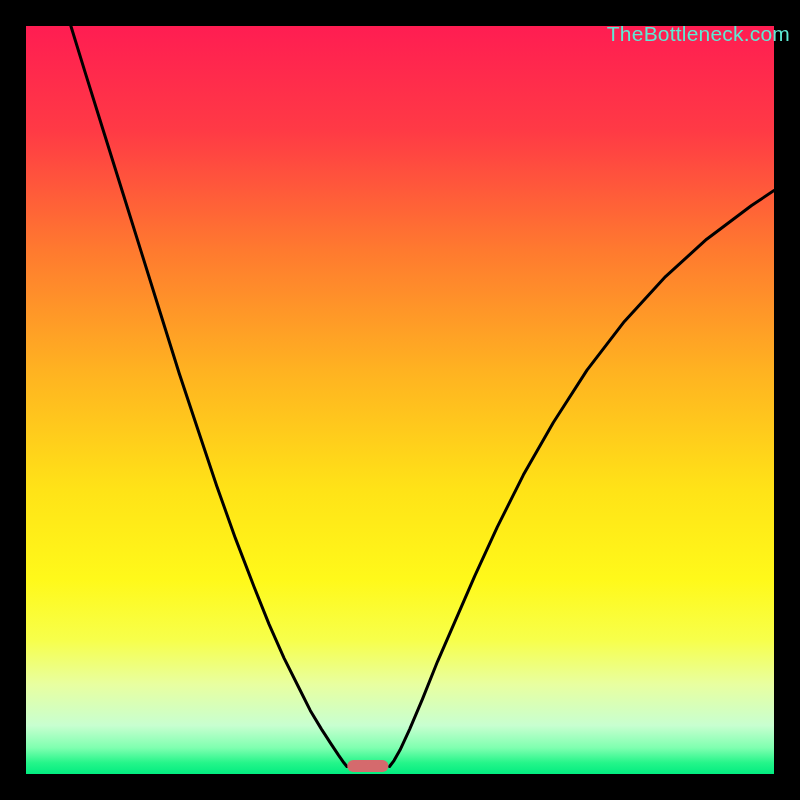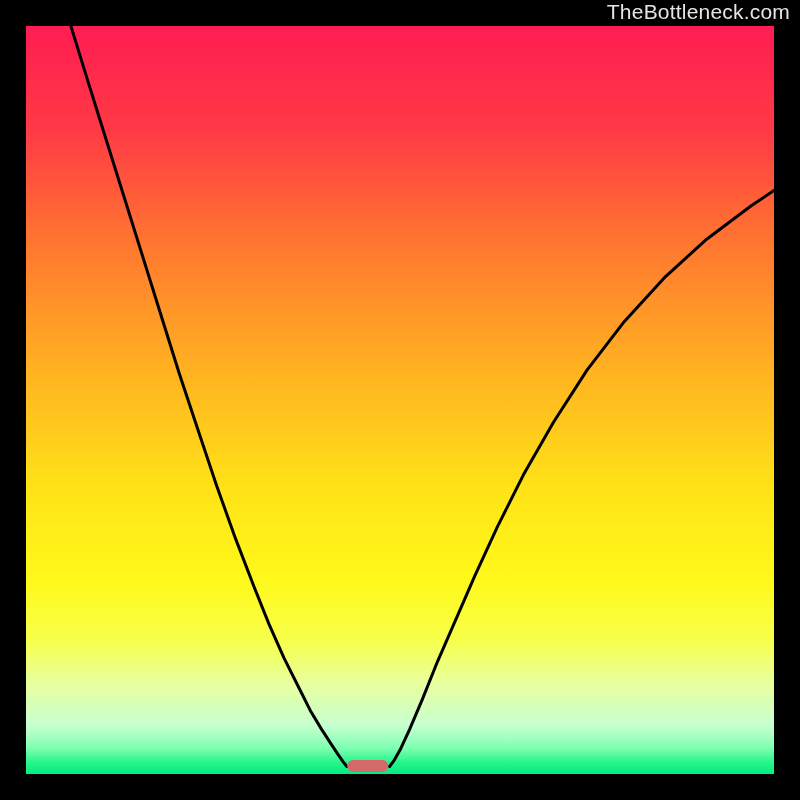--- a/index.html
+++ b/index.html
@@ -21,23 +21,23 @@
   }
   .plot {
     position: absolute;
     left: 0;
     top: 0;
     width: 748px;
     height: 748px;
   }
   .watermark {
     position: absolute;
-    top: 0;
+    top: 22px;
     right: 10px;
-    color: #e5e5e5;
+    color: #5eead4;
     font-size: 21px;
     letter-spacing: 0.2px;
     font-weight: 500;
   }
 </style>
 </head>
 <body>
 
 <div class="frame">
   <svg class="plot" viewBox="0 0 748 748" preserveAspectRatio="none">

